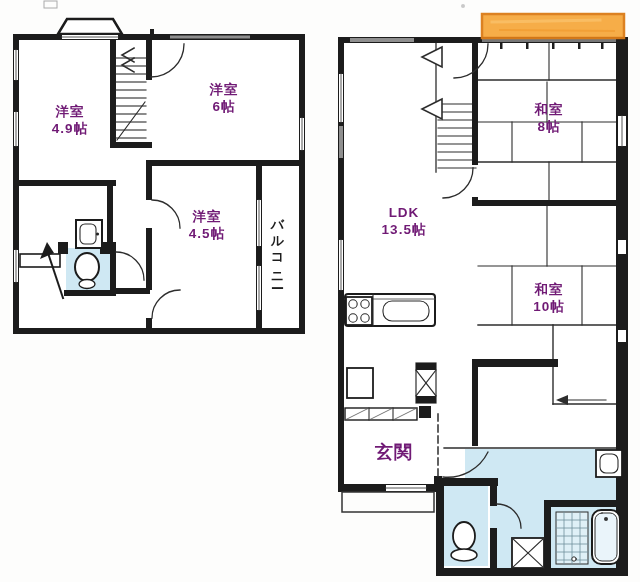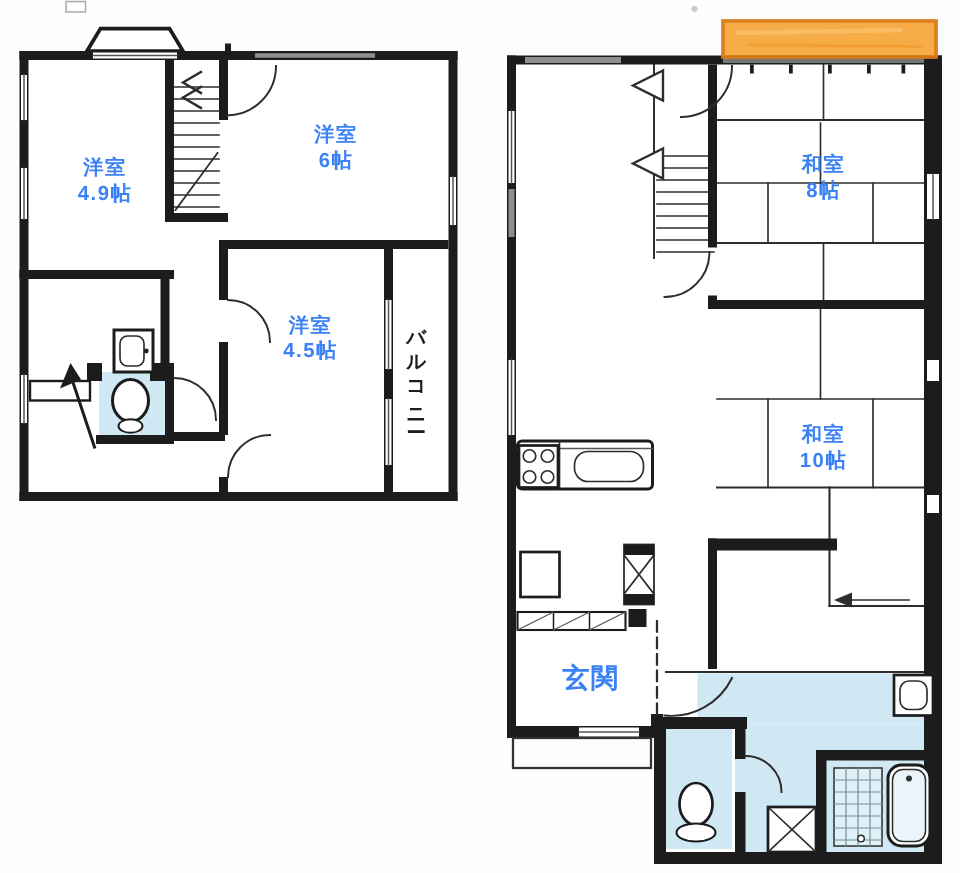--- a/index.html
+++ b/index.html
@@ -1,19 +1,19 @@
 <!DOCTYPE html>
 <html><head>
 <meta charset="utf-8">
 <style>
   html,body{margin:0;padding:0;background:#ffffff;}
   #canvas{position:relative;width:640px;height:582px;background:#fdfdfc;overflow:hidden;
           font-family:"Liberation Sans","DejaVu Sans",sans-serif;}
   #plan-svg{position:absolute;left:0;top:0;}
-  .lbl{position:absolute;transform:translate(-50%,-50%);text-align:center;color:#3b82f6;
+  .lbl{position:absolute;transform:translate(-50%,-50%);text-align:center;color:#701a75;
        font-weight:700;line-height:1.25;letter-spacing:1px;white-space:nowrap;}
   .lbl span{display:block;}
   .lbl-sm{font-size:13px;}
   .lbl-md{font-size:13.5px;}
   .v-lbl{position:absolute;transform:translate(-50%,-50%);writing-mode:vertical-rl;
          text-orientation:upright;color:#1d1d1d;font-weight:700;font-size:13px;
          letter-spacing:3px;white-space:nowrap;}
 </style>
 </head>
 <body>
@@ -300,20 +300,24 @@
   <span>6帖</span>
 </div>
 <div class="lbl lbl-md" style="left:207px;top:226px;">
   <span>洋室</span>
   <span>4.5帖</span>
 </div>
 <div class="v-lbl" style="left:277px;top:247px;">
   <span>バルコニー</span>
 </div>
 
+<div class="lbl lbl-md" style="left:404px;top:222px;">
+  <span>LDK</span>
+  <span>13.5帖</span>
+</div>
 <div class="lbl lbl-md" style="left:549px;top:119px;">
   <span>和室</span>
   <span>8帖</span>
 </div>
 <div class="lbl lbl-md" style="left:549px;top:299px;background:#fff;">
   <span>和室</span>
   <span>10帖</span>
 </div>
 <div class="lbl lbl-sm" style="left:394px;top:452px;font-size:18px;">
   <span>玄関</span>

